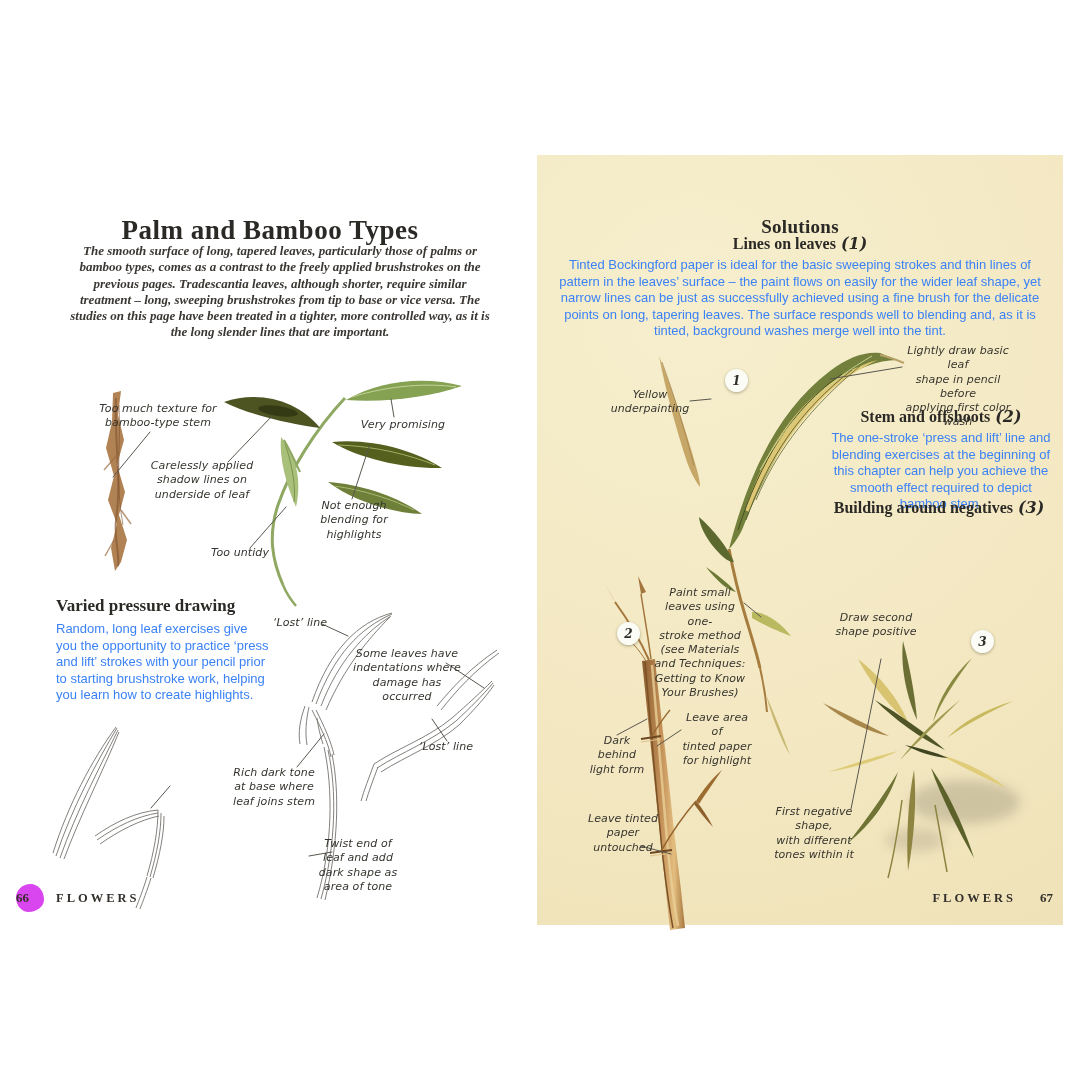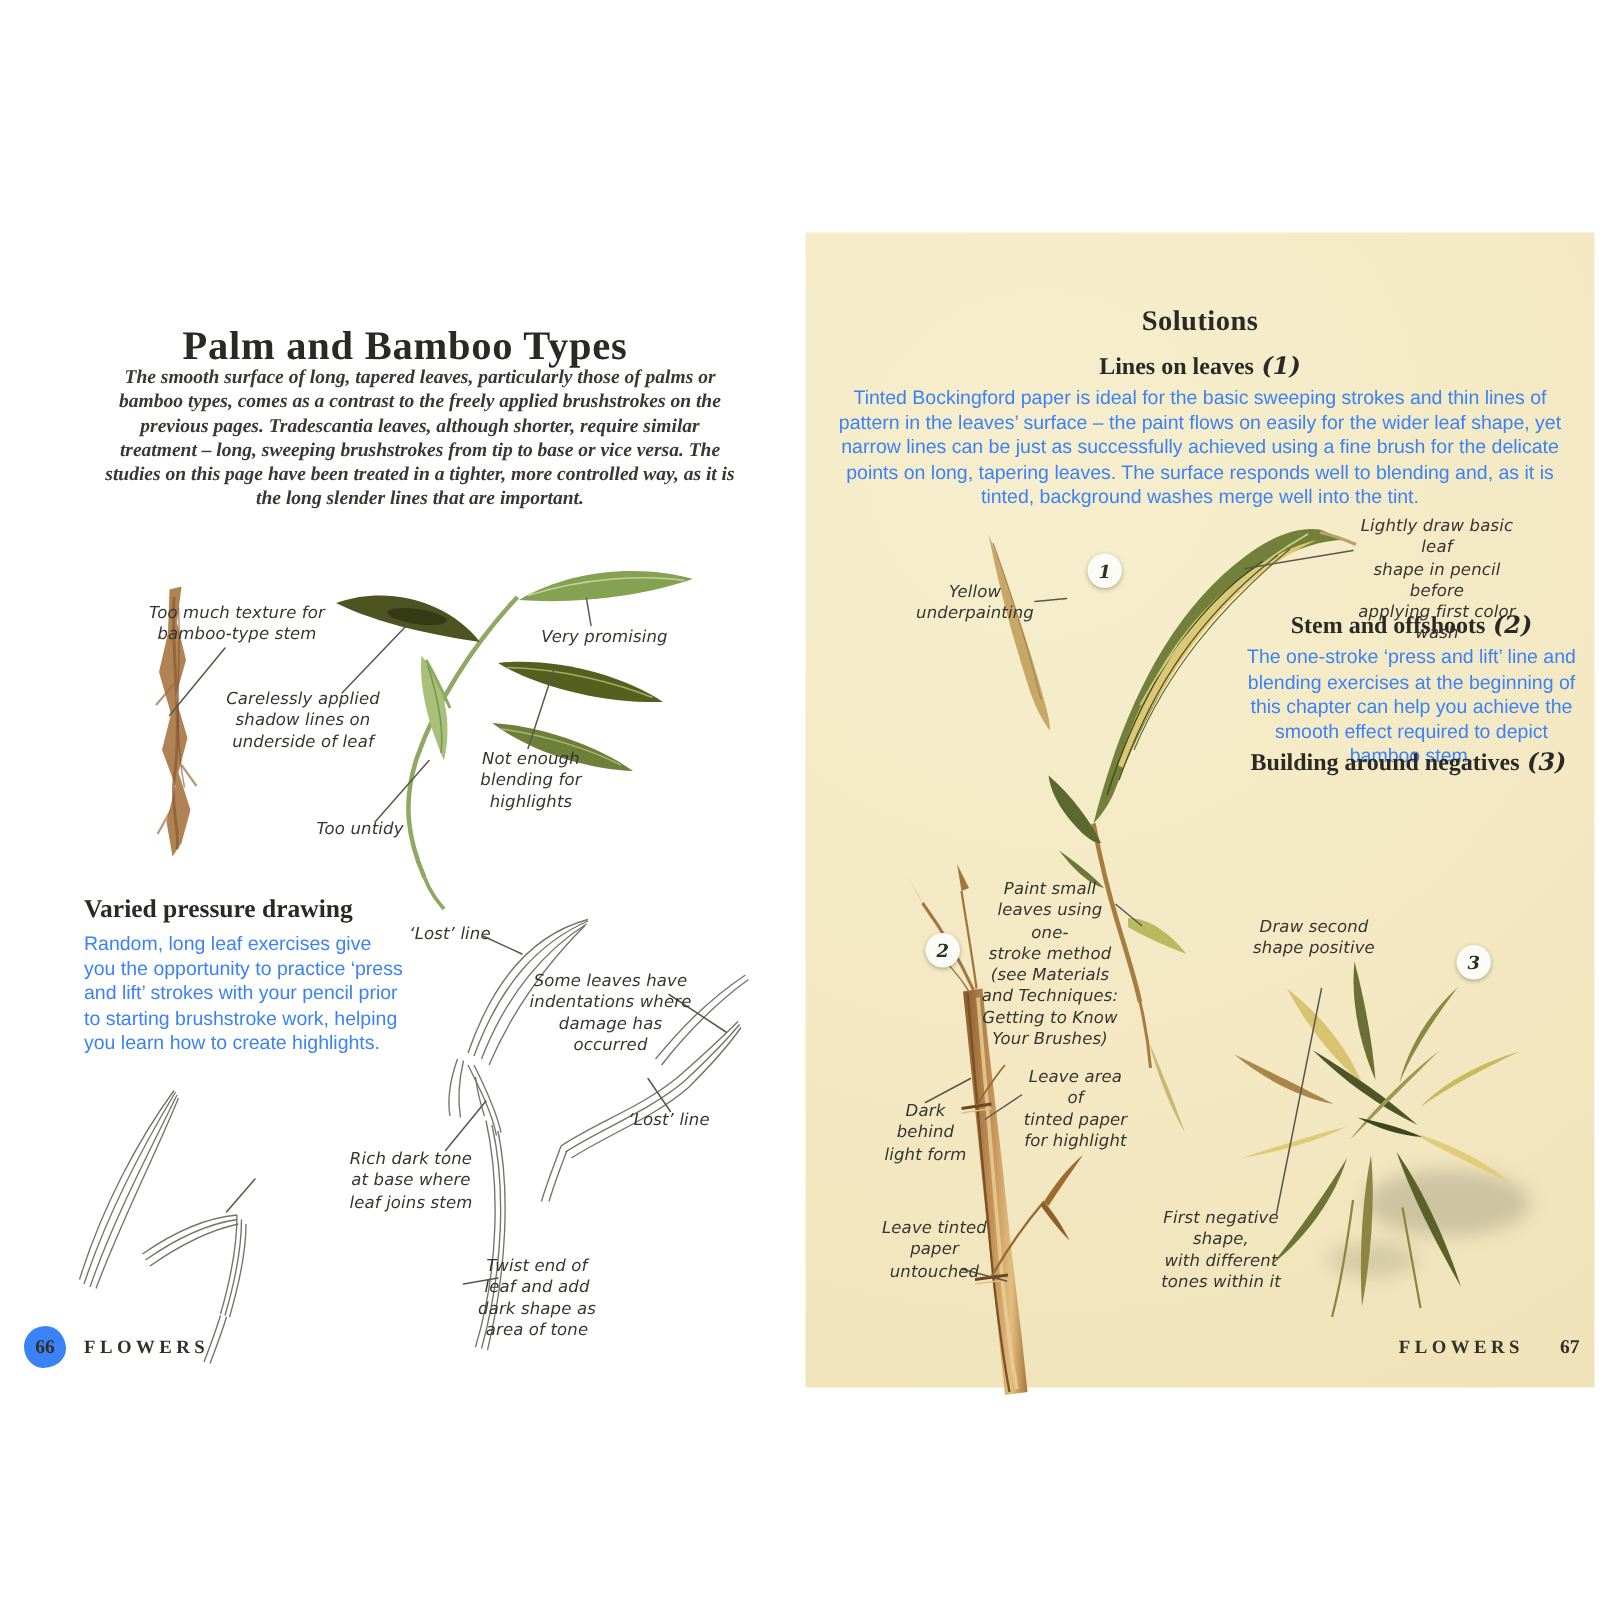--- a/index.html
+++ b/index.html
@@ -13,22 +13,22 @@
   .page-title{font-size:27px;font-weight:700;letter-spacing:.5px;color:#2b2925;text-align:center;}
   .intro{font-size:13px;font-style:italic;font-weight:700;line-height:1.25;text-align:center;color:#3a3733;}
   .sec-title{font-size:19px;font-weight:700;color:#2b2925;text-align:center;letter-spacing:.3px;}
   .sub-title{font-size:16px;font-weight:700;color:#2b2925;text-align:center;}
   .sub-title .num{font-family:"DejaVu Serif",serif;font-style:italic;margin-left:5px;}
   .left-head{font-size:17px;font-weight:700;color:#2b2925;}
   .body-text{font-size:13px;line-height:1.27;color:#3b82f6;text-align:center;}
   .body-left{text-align:left;}
   .hand{font-family:"DejaVu Sans",sans-serif;font-style:italic;font-size:11px;line-height:1.3;
         color:#36342e;text-align:center;white-space:pre-line;letter-spacing:.1px;}
-  .pink-badge{position:absolute;left:16px;top:884px;width:28px;height:28px;background:#3b82f6;
-        border-radius:52% 48% 55% 45%/48% 55% 45% 52%;display:flex;align-items:center;justify-content:center;
+  .pink-badge{position:absolute;left:16px;top:884px;width:28px;height:28px;background:#d946ef;
+        border-radius:52% 48% 55% 45%/48% 55% 45% 52%;display:flex;align-items:center;
         font-family:"Liberation Serif",serif;font-weight:700;font-size:13px;color:#332f2a;}
   .chapter{font-family:"Liberation Serif",serif;font-weight:700;font-size:12.5px;letter-spacing:3px;color:#332f2a;}
   .pagenum{font-family:"Liberation Serif",serif;font-weight:700;font-size:13px;color:#332f2a;}
   .footer-right{position:absolute;left:863px;top:890px;width:190px;display:flex;justify-content:flex-end;
         align-items:baseline;gap:24px;}
   .step-badge{position:absolute;width:23px;height:23px;border-radius:50%;background:#fcfcf7;
         box-shadow:0 1px 3px rgba(90,80,50,.45);display:flex;align-items:center;justify-content:center;
         font-family:"DejaVu Serif",serif;font-style:italic;font-weight:700;font-size:12px;color:#2f2d28;}
 </style>
 </head>
@@ -205,21 +205,21 @@
   <div class="txt hand" style="left:318px;top:837px;width:80px;">Twist end of
 leaf and add
 dark shape as
 area of tone</div>
 
   <div class="pink-badge">
     <span>66</span>
   </div>
   <div class="txt chapter" style="left:56px;top:891px;">FLOWERS</div>
 
-  <div class="txt serif sec-title" style="left:537px;top:204px;width:526px;">Solutions</div>
+  <div class="txt serif sec-title" style="left:537px;top:216px;width:526px;">Solutions</div>
 
   <div class="txt serif sub-title" style="left:537px;top:234px;width:526px;">
     <span>Lines on leaves</span><span class="num">(1)</span>
   </div>
   <div class="txt body-text" style="left:550px;top:257px;width:500px;">Tinted Bockingford paper is ideal for the basic sweeping strokes and thin lines of pattern in the leaves’ surface – the paint flows on easily for the wider leaf shape, yet narrow lines can be just as successfully achieved using a fine brush for the delicate points on long, tapering leaves. The surface responds well to blending and, as it is tinted, background washes merge well into the tint.</div>
 
   <div class="txt serif sub-title" style="left:828px;top:407px;width:226px;">
     <span>Stem and offshoots</span><span class="num">(2)</span>
   </div>
   <div class="txt body-text" style="left:828px;top:430px;width:226px;">The one-stroke ‘press and lift’ line and blending exercises at the beginning of this chapter can help you achieve the smooth effect required to depict bamboo stem.</div>

